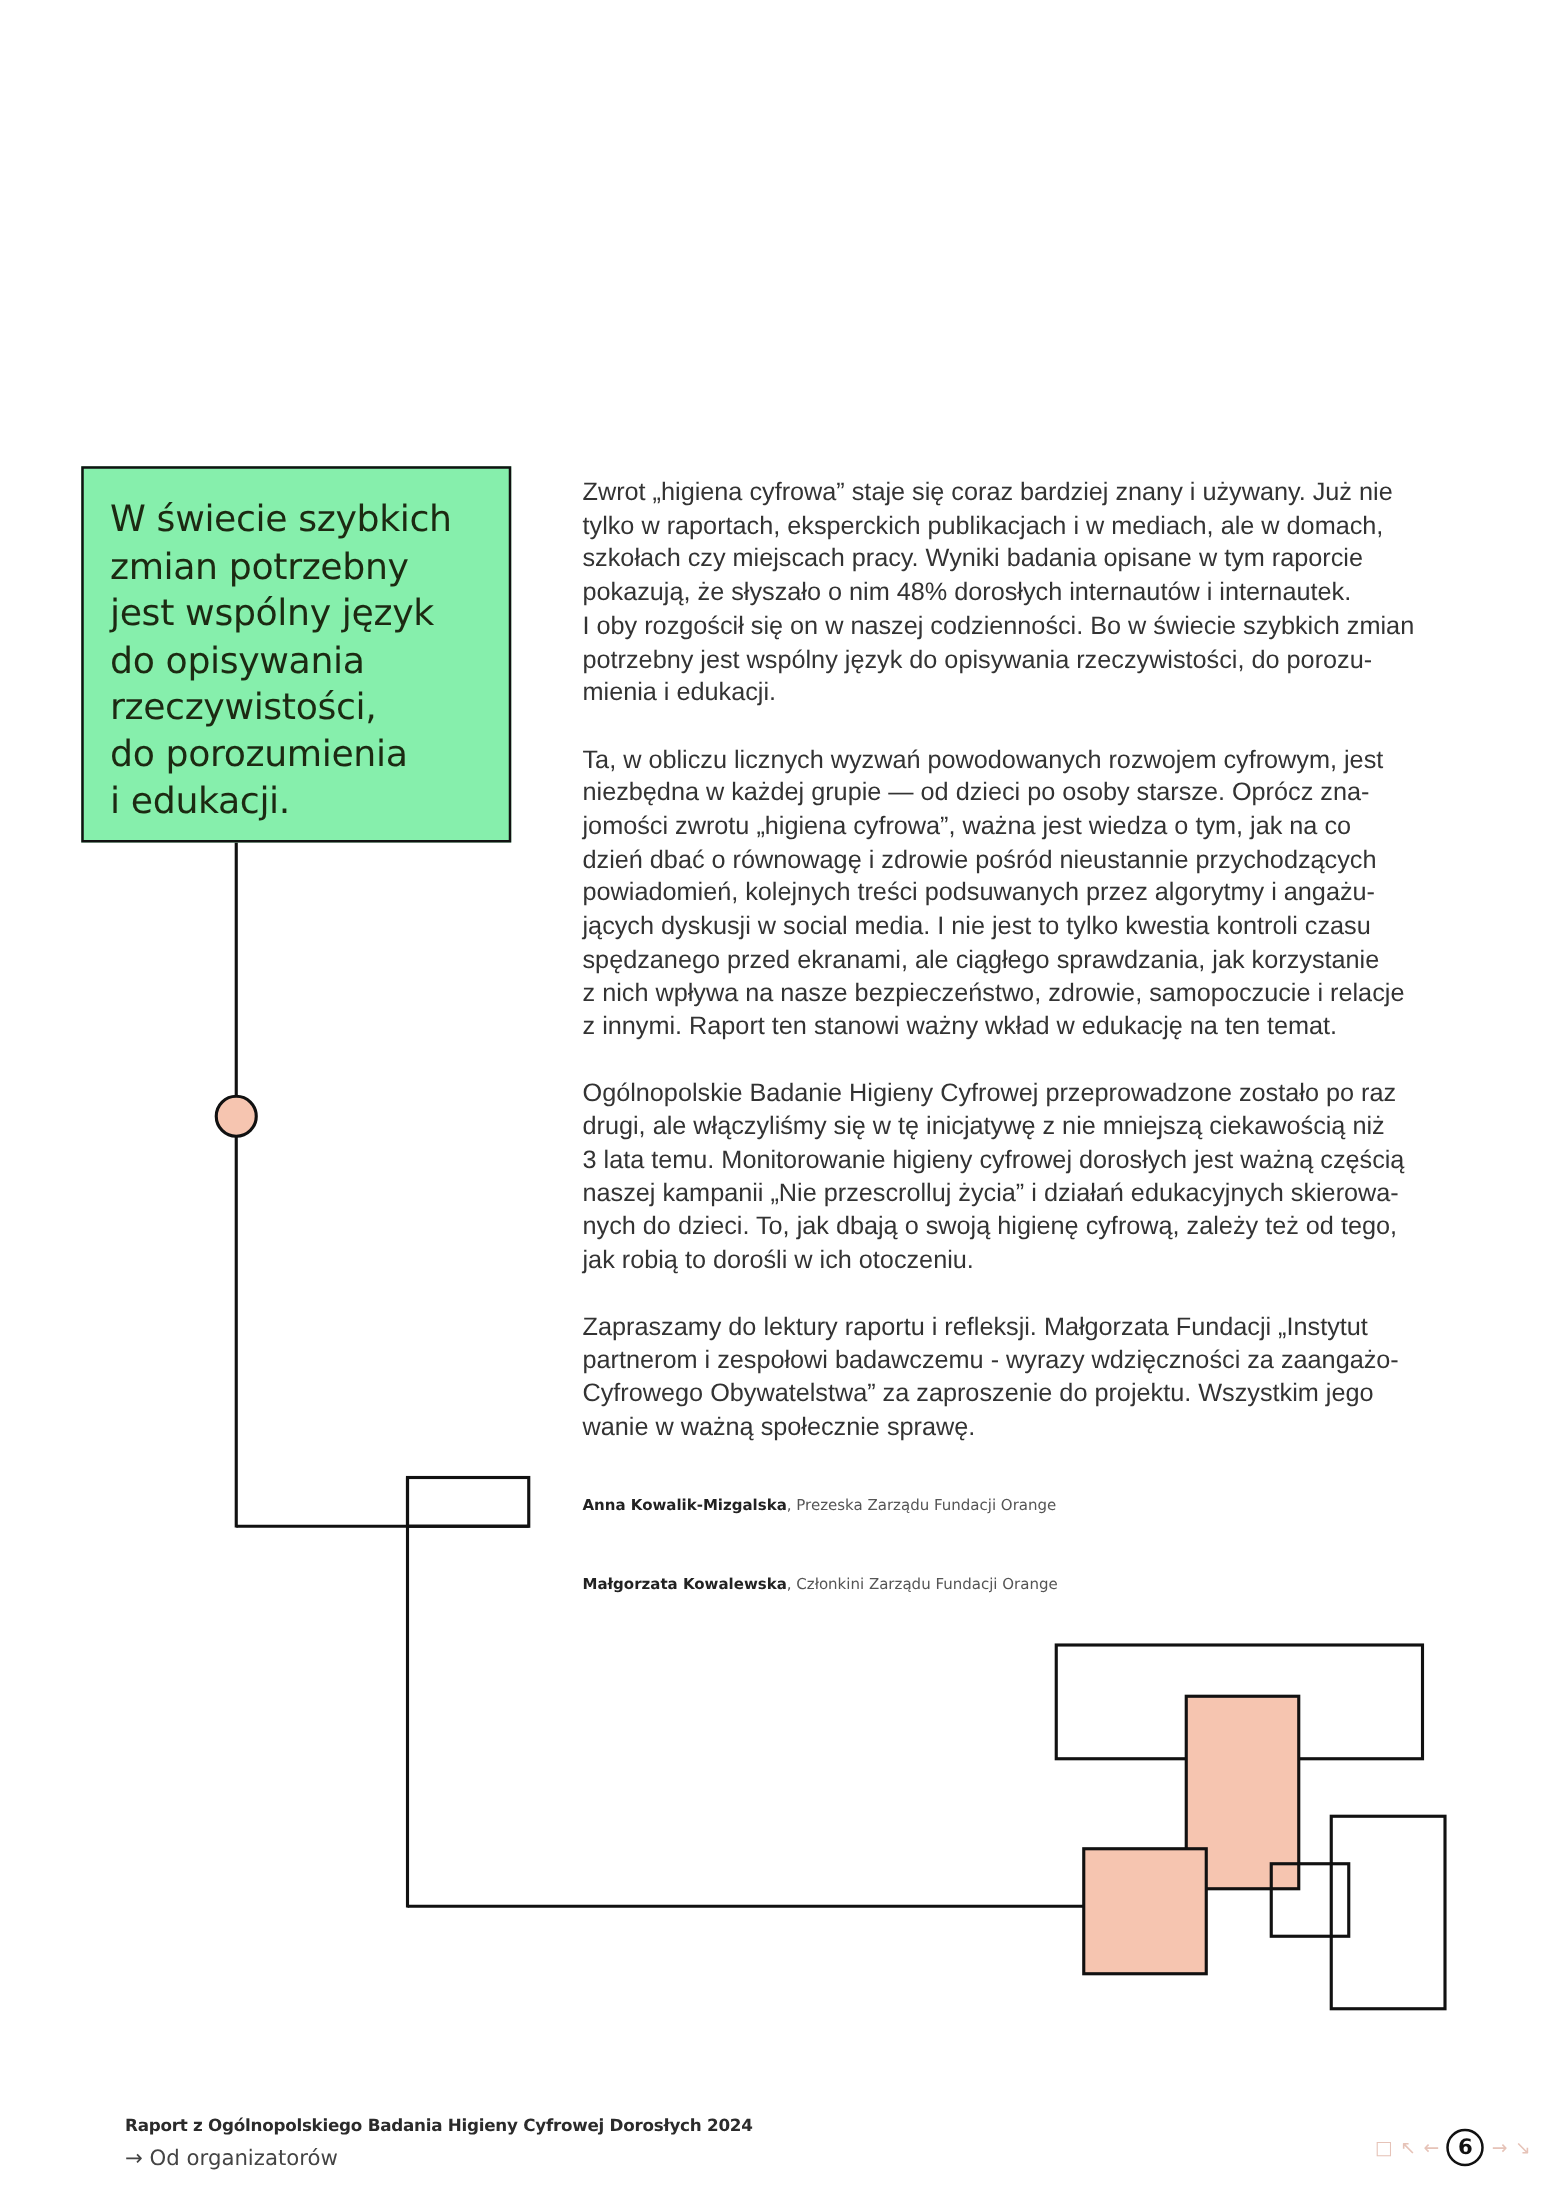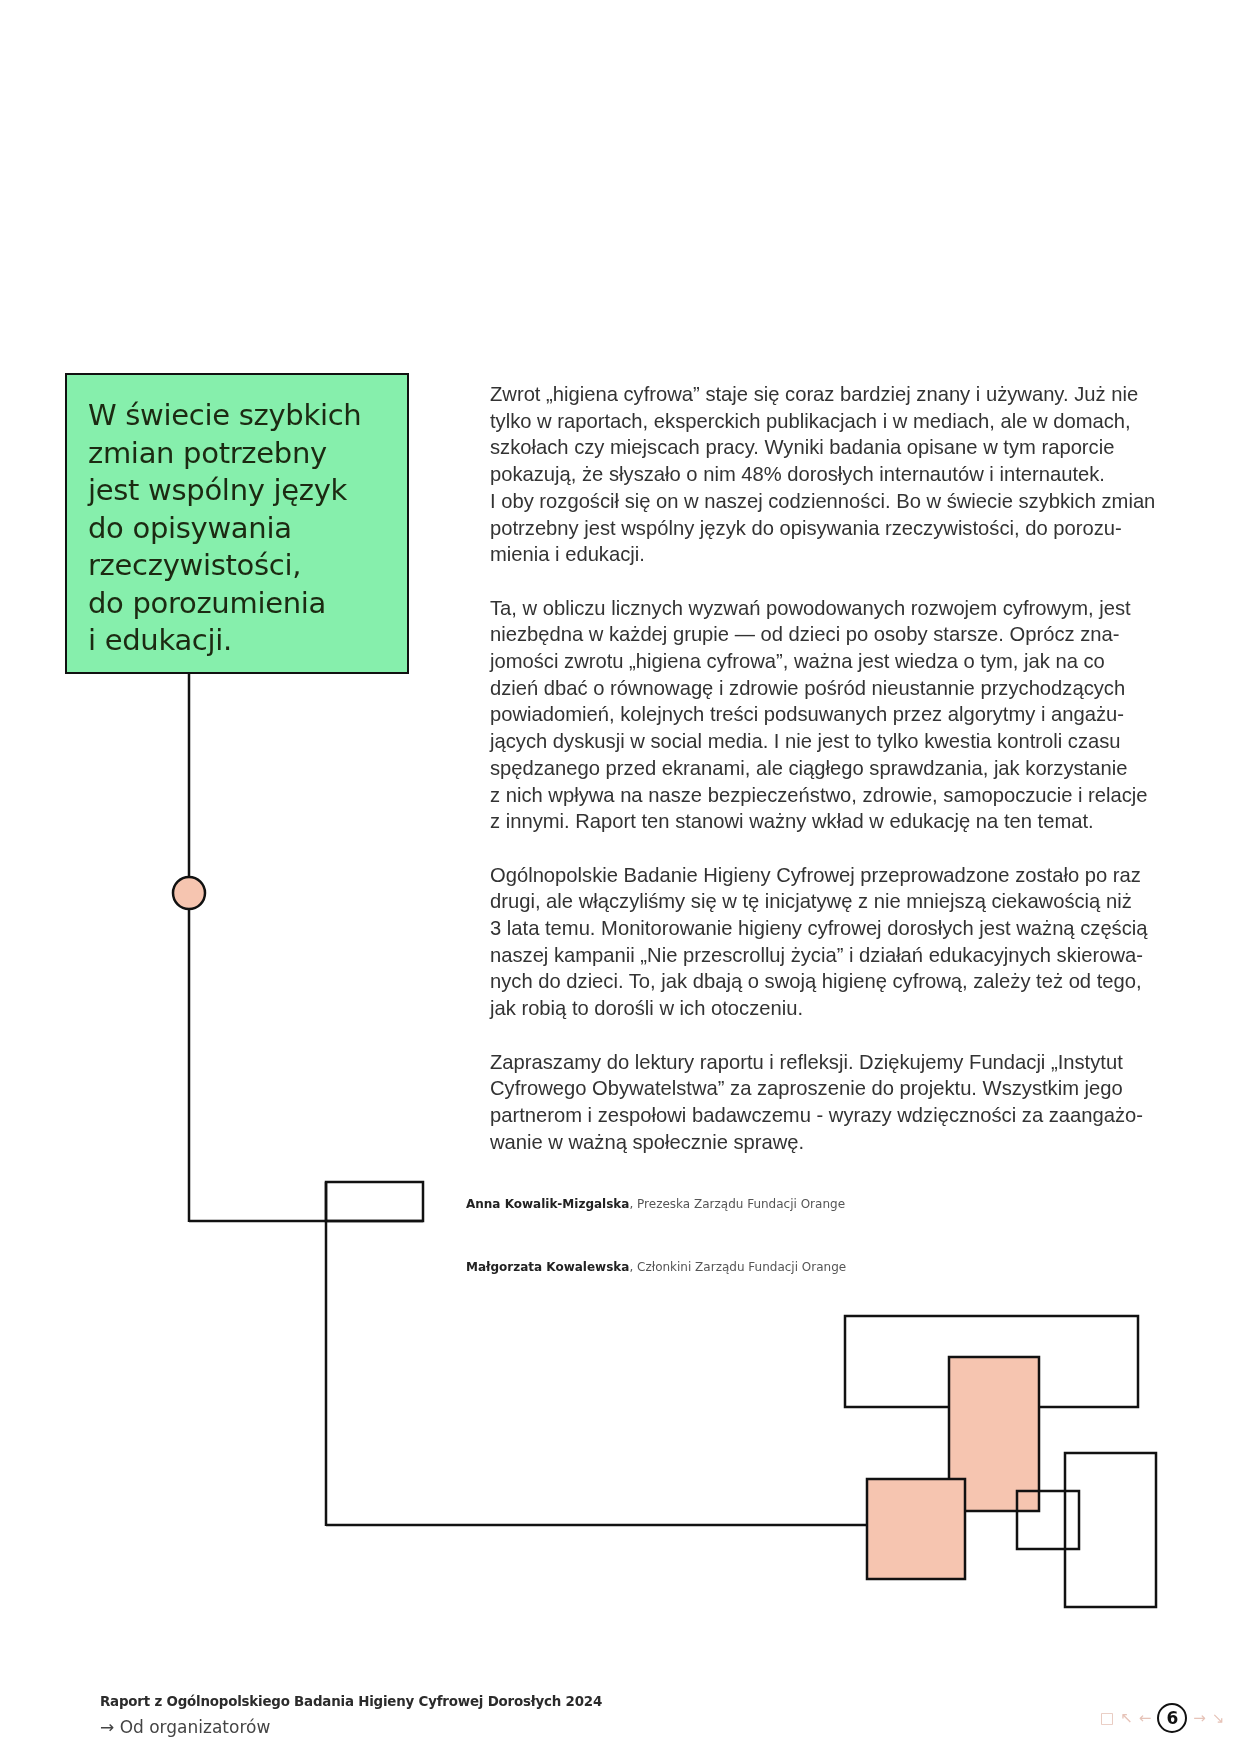--- a/index.html
+++ b/index.html
@@ -12,21 +12,21 @@
   .quote-text {
     font-family: "DejaVu Sans", sans-serif; font-size: 29px; line-height: 37.5px;
     color: #1c2a12; margin: 0; letter-spacing: -0.3px;
   }
   .quote-line { display: block; white-space: nowrap; }
   .body-col {
     position: absolute; left: 466px; top: 381px; width: 690px;
     font-family: "Liberation Sans", sans-serif; font-size: 20.2px; line-height: 26.7px; color: #333;
   }
   .para { margin: 0 0 26.7px 0; }
-  .line { display: block; white-space: nowrap; margin-left: 24px; }
+  .line { display: block; white-space: nowrap; }
   .sig { font-family: "DejaVu Sans", sans-serif; font-size: 12px; line-height: 27px; color: #555; white-space: nowrap; margin-top: 36px; }
   .sig b { color: #222; font-weight: bold; }
   .footer-title { position: absolute; left: 100px; top: 1694px; font-family: "DejaVu Sans", sans-serif; font-size: 13.4px; font-weight: bold; color: #2b2b2b; letter-spacing: -0.2px; }
   .footer-sub { position: absolute; left: 100px; top: 1717px; font-family: "DejaVu Sans", sans-serif; font-size: 17px; color: #444; }
   .pager { position: absolute; left: 1100px; top: 1700px; height: 36px; display: flex; align-items: center; gap: 6px; }
   .pager .nav { color: #e6c3b8; font-size: 15px; font-family: "DejaVu Sans", sans-serif; }
   .page-circle { width: 30px; height: 30px; border: 2px solid #111; border-radius: 50%; display: flex; align-items: center; justify-content: center; font-family: "DejaVu Sans", sans-serif; font-size: 17px; font-weight: bold; color: #111; box-sizing: border-box; }
   svg.diagram { position: absolute; left: 0; top: 0; }
 </style>
 </head>
@@ -88,23 +88,23 @@
   </p>
   <p class="para">
     <span class="line">Ogólnopolskie Badanie Higieny Cyfrowej przeprowadzone zostało po raz</span>
     <span class="line">drugi, ale włączyliśmy się w tę inicjatywę z nie mniejszą ciekawością niż</span>
     <span class="line">3 lata temu. Monitorowanie higieny cyfrowej dorosłych jest ważną częścią</span>
     <span class="line">naszej kampanii „Nie przescrolluj życia” i działań edukacyjnych skierowa-</span>
     <span class="line">nych do dzieci. To, jak dbają o swoją higienę cyfrową, zależy też od tego,</span>
     <span class="line">jak robią to dorośli w ich otoczeniu.</span>
   </p>
   <p class="para">
-    <span class="line">Zapraszamy do lektury raportu i refleksji. Dziękujemy Fundacji „Instytut</span>
+    <span class="line">Zapraszamy do lektury raportu i refleksji. Małgorzata Fundacji „Instytut</span>
+    <span class="line">partnerom i zespołowi badawczemu - wyrazy wdzięczności za zaangażo-</span>
     <span class="line">Cyfrowego Obywatelstwa” za zaproszenie do projektu. Wszystkim jego</span>
-    <span class="line">partnerom i zespołowi badawczemu - wyrazy wdzięczności za zaangażo-</span>
     <span class="line">wanie w ważną społecznie sprawę.</span>
   </p>
   <div class="sig"><b>Anna Kowalik-Mizgalska</b><span>, Prezeska Zarządu Fundacji Orange</span></div>
   <div class="sig"><b>Małgorzata Kowalewska</b><span>, Członkini Zarządu Fundacji Orange</span></div>
 </div>
 
 <div class="footer-title">Raport z Ogólnopolskiego Badania Higieny Cyfrowej Dorosłych 2024</div>
 <div class="footer-sub">→ Od organizatorów</div>
 
 <div class="pager">

